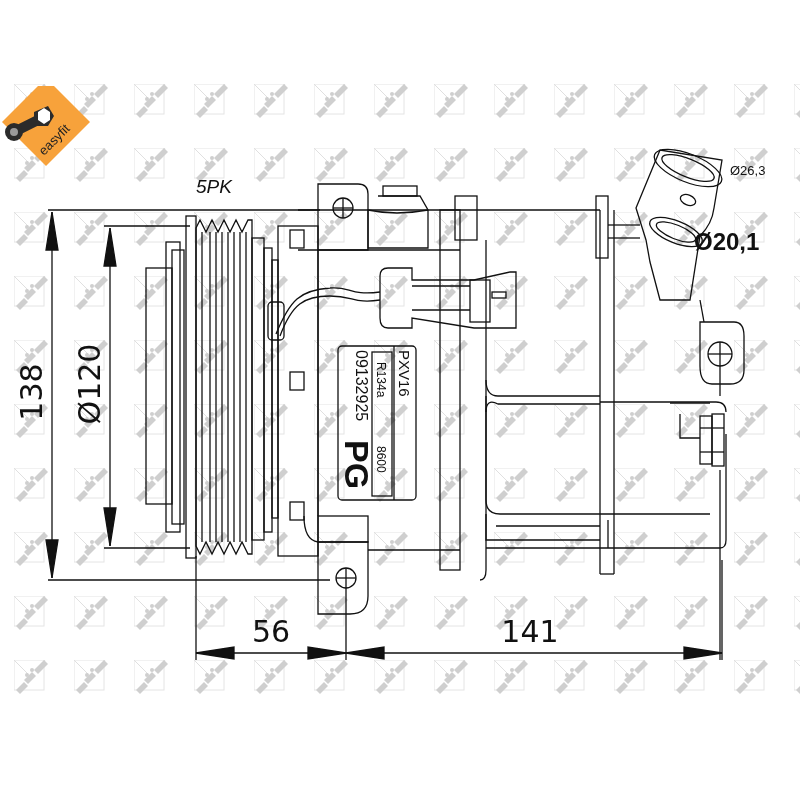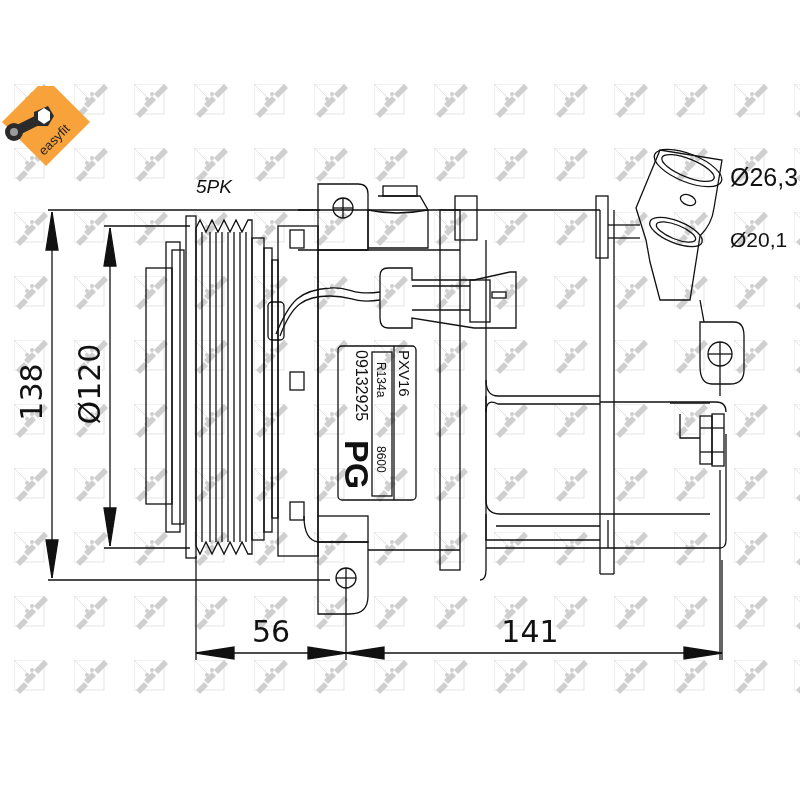--- a/index.html
+++ b/index.html
@@ -3,22 +3,22 @@
   <meta charset="utf-8">
   <style>
     html, body { margin: 0; padding: 0; background: #ffffff; }
     body { width: 800px; height: 800px; position: relative; overflow: hidden;
            font-family: "Liberation Sans", sans-serif; }
     #canvas { position: absolute; left: 0; top: 0; width: 800px; height: 800px; }
     .wm-layer { position: absolute; left: 0; top: 0; width: 800px; height: 800px; pointer-events: none; }
     .dimtext { font-family: "DejaVu Sans", sans-serif; fill: #111; }
     .lbl { position: absolute; color: #111; font-family: "Liberation Sans", sans-serif; white-space: nowrap; }
     #lbl-5pk { left: 196px; top: 176px; font-size: 19px; font-style: italic; }
-    #lbl-d263 { left: 730px; top: 163px; font-size: 25px; text-align: right; }
-    #lbl-d201 { left: 730px; top: 228px; font-size: 21px; }
+    #lbl-d263 { left: 730px; top: 163px; font-size: 13px; text-align: right; }
+    #lbl-d201 { left: 694px; top: 228px; font-size: 24px; font-weight: bold; }
     #logo { position: absolute; left: 0; top: 86px; width: 90px; height: 90px; }
   </style>
 </head>
 <body>
 
 <svg class="wm-layer" viewBox="0 0 800 800" xmlns="http://www.w3.org/2000/svg">
   <defs>
     <g id="wm">
       <rect x="0" y="0" width="30" height="30" fill="none" stroke="#e4e4e4" stroke-width="1"></rect>
       <line x1="0" y1="0" x2="14" y2="14" stroke="#e0e0e0" stroke-width="1"></line>

